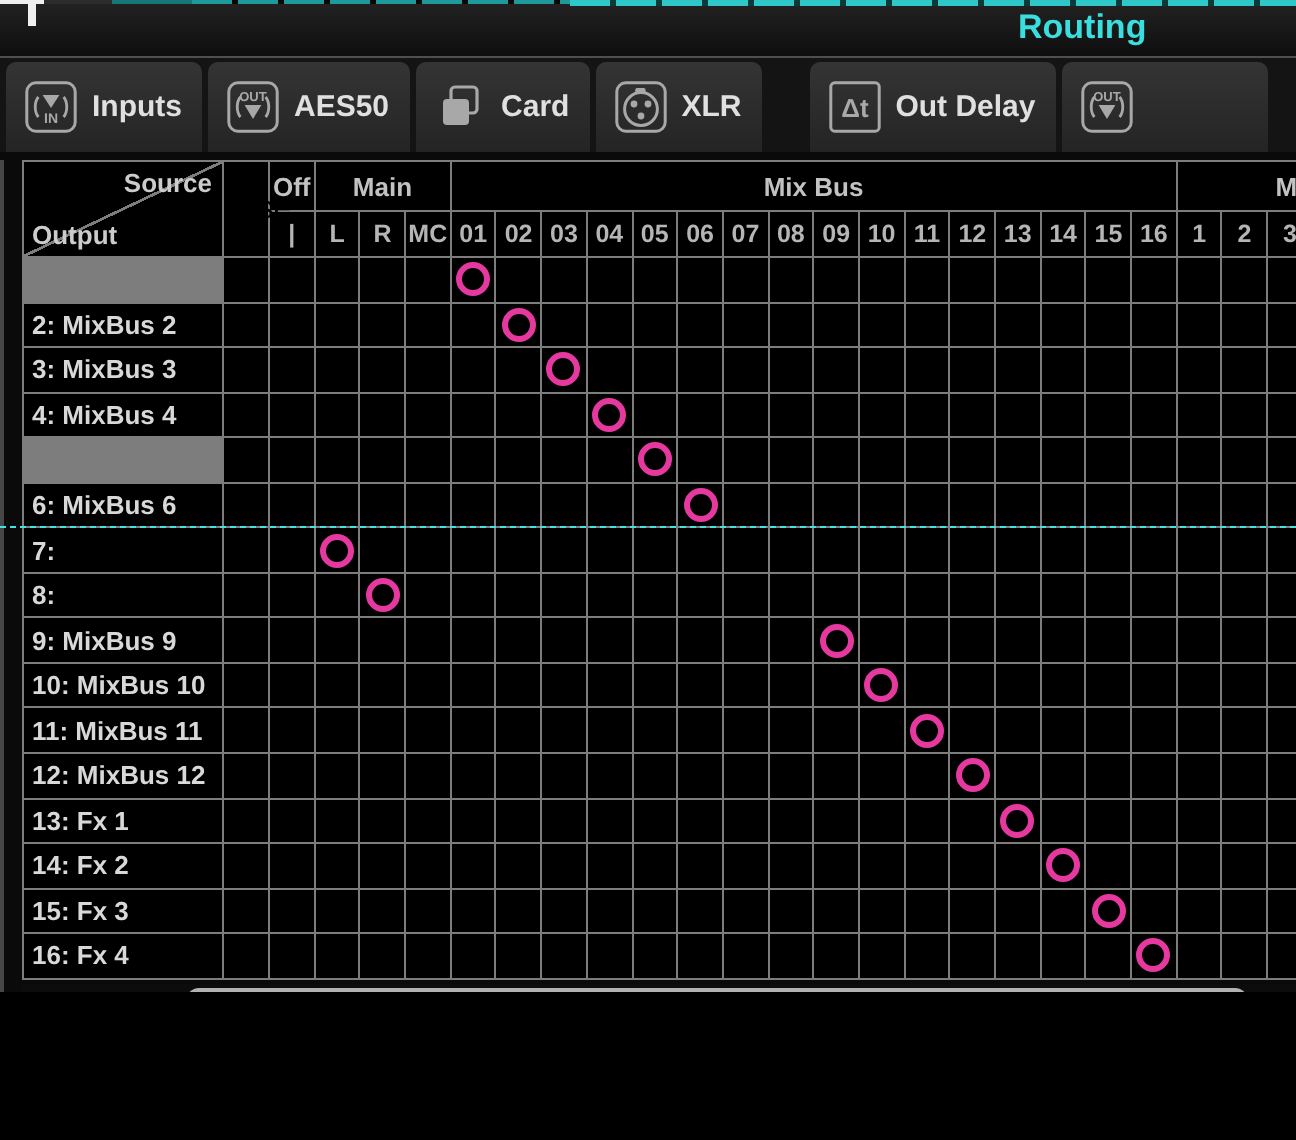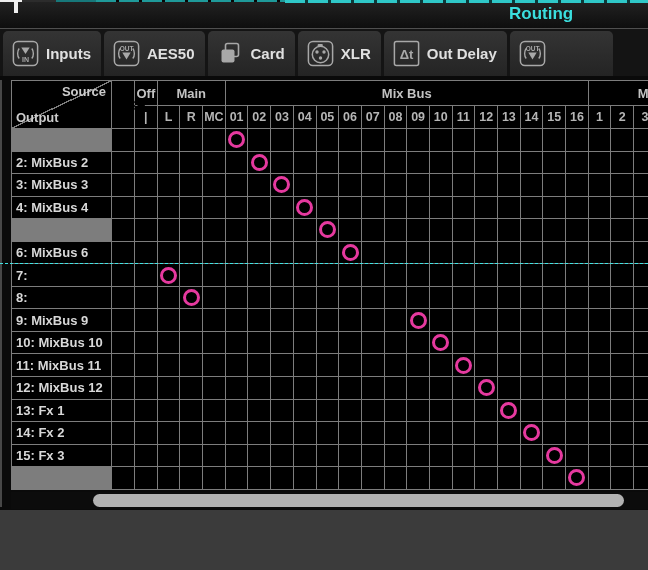--- a/index.html
+++ b/index.html
@@ -1,16 +1,16 @@
 <!DOCTYPE html>
 <html><head>
 <meta charset="utf-8">
 <style>
   html,body{margin:0;padding:0;background:#000;}
-  .screen{position:relative;width:648px;height:570px;overflow:hidden;background:#0a0a0a;
+  .screen{position:relative;width:648px;height:496px;overflow:hidden;background:#0a0a0a;
           font-family:"Liberation Sans",sans-serif;-webkit-font-smoothing:antialiased;}
 
   
   .topstrip{position:absolute;left:0;top:0;width:648px;height:28px;
             background:linear-gradient(#232323,#0e0e0e);}
   .title{position:absolute;left:509px;top:4px;font-size:17px;font-weight:bold;color:#3adede;}
   .t-white-h{position:absolute;left:0;top:0;width:22px;height:2px;background:#efefef;}
   .t-white-v{position:absolute;left:14px;top:0;width:4px;height:13px;background:#efefef;}
   .t-seg1{position:absolute;left:22px;top:0;width:34px;height:2px;background:#2c2c2c;}
   .t-seg2{position:absolute;left:56px;top:0;width:40px;height:2px;background:#17787a;}
@@ -117,21 +117,21 @@
             <rect x="1.4" y="1.4" width="24.2" height="24.2" rx="4.5" fill="none" stroke="currentColor" stroke-width="1.5"></rect>
             <circle cx="13.5" cy="14.5" r="8.2" fill="none" stroke="currentColor" stroke-width="1.5"></circle>
             <rect x="10.6" y="4" width="5.2" height="2.8" rx="1" fill="currentColor"></rect>
             <circle cx="10" cy="12" r="1.7" fill="currentColor"></circle>
             <circle cx="17" cy="12" r="1.7" fill="currentColor"></circle>
             <circle cx="13.5" cy="18" r="1.7" fill="currentColor"></circle>
           </svg>
         </div>
         <div class="lbl">XLR</div>
       </div>
-      <div class="tab" style="flex: 0 0 116px;">
+      <div class="tab" style="flex: 0 0 116px; margin-left: 21px;">
         <div class="icon">
           <svg viewBox="0 0 27 27">
             <rect x="1.4" y="1.4" width="24.2" height="24.2" rx="2" fill="none" stroke="currentColor" stroke-width="1.5"></rect>
             <text x="13.5" y="18.5" font-size="13" font-weight="bold" text-anchor="middle" fill="currentColor" font-family="Liberation Sans,sans-serif">Δt</text>
           </svg>
         </div>
         <div class="lbl">Out Delay</div>
       </div>
       <div class="tab" style="flex: 0 0 103px;">
         <div class="icon">
@@ -579,20 +579,21 @@
         <div class="cell" style="grid-area: 17 / 18;"></div>
         <div class="cell" style="grid-area: 17 / 19;"></div>
         <div class="cell" style="grid-area: 17 / 20;"></div>
         <div class="cell" style="grid-area: 17 / 21;">
           <div class="ring" style="border-color: rgb(230, 57, 159);"></div>
         </div>
         <div class="cell" style="grid-area: 17 / 22;"></div>
         <div class="cell" style="grid-area: 17 / 23;"></div>
         <div class="cell" style="grid-area: 17 / 24;"></div>
         <div class="cell" style="grid-area: 17 / 25;"></div>
+        <div class="rlabel" style="grid-area: 18 / 1;">16: Fx 4</div>
         <div class="cell" style="grid-area: 18 / 2;"></div>
         <div class="cell" style="grid-area: 18 / 3;"></div>
         <div class="cell" style="grid-area: 18 / 4;"></div>
         <div class="cell" style="grid-area: 18 / 5;"></div>
         <div class="cell" style="grid-area: 18 / 6;"></div>
         <div class="cell" style="grid-area: 18 / 7;"></div>
         <div class="cell" style="grid-area: 18 / 8;"></div>
         <div class="cell" style="grid-area: 18 / 9;"></div>
         <div class="cell" style="grid-area: 18 / 10;"></div>
         <div class="cell" style="grid-area: 18 / 11;"></div>

